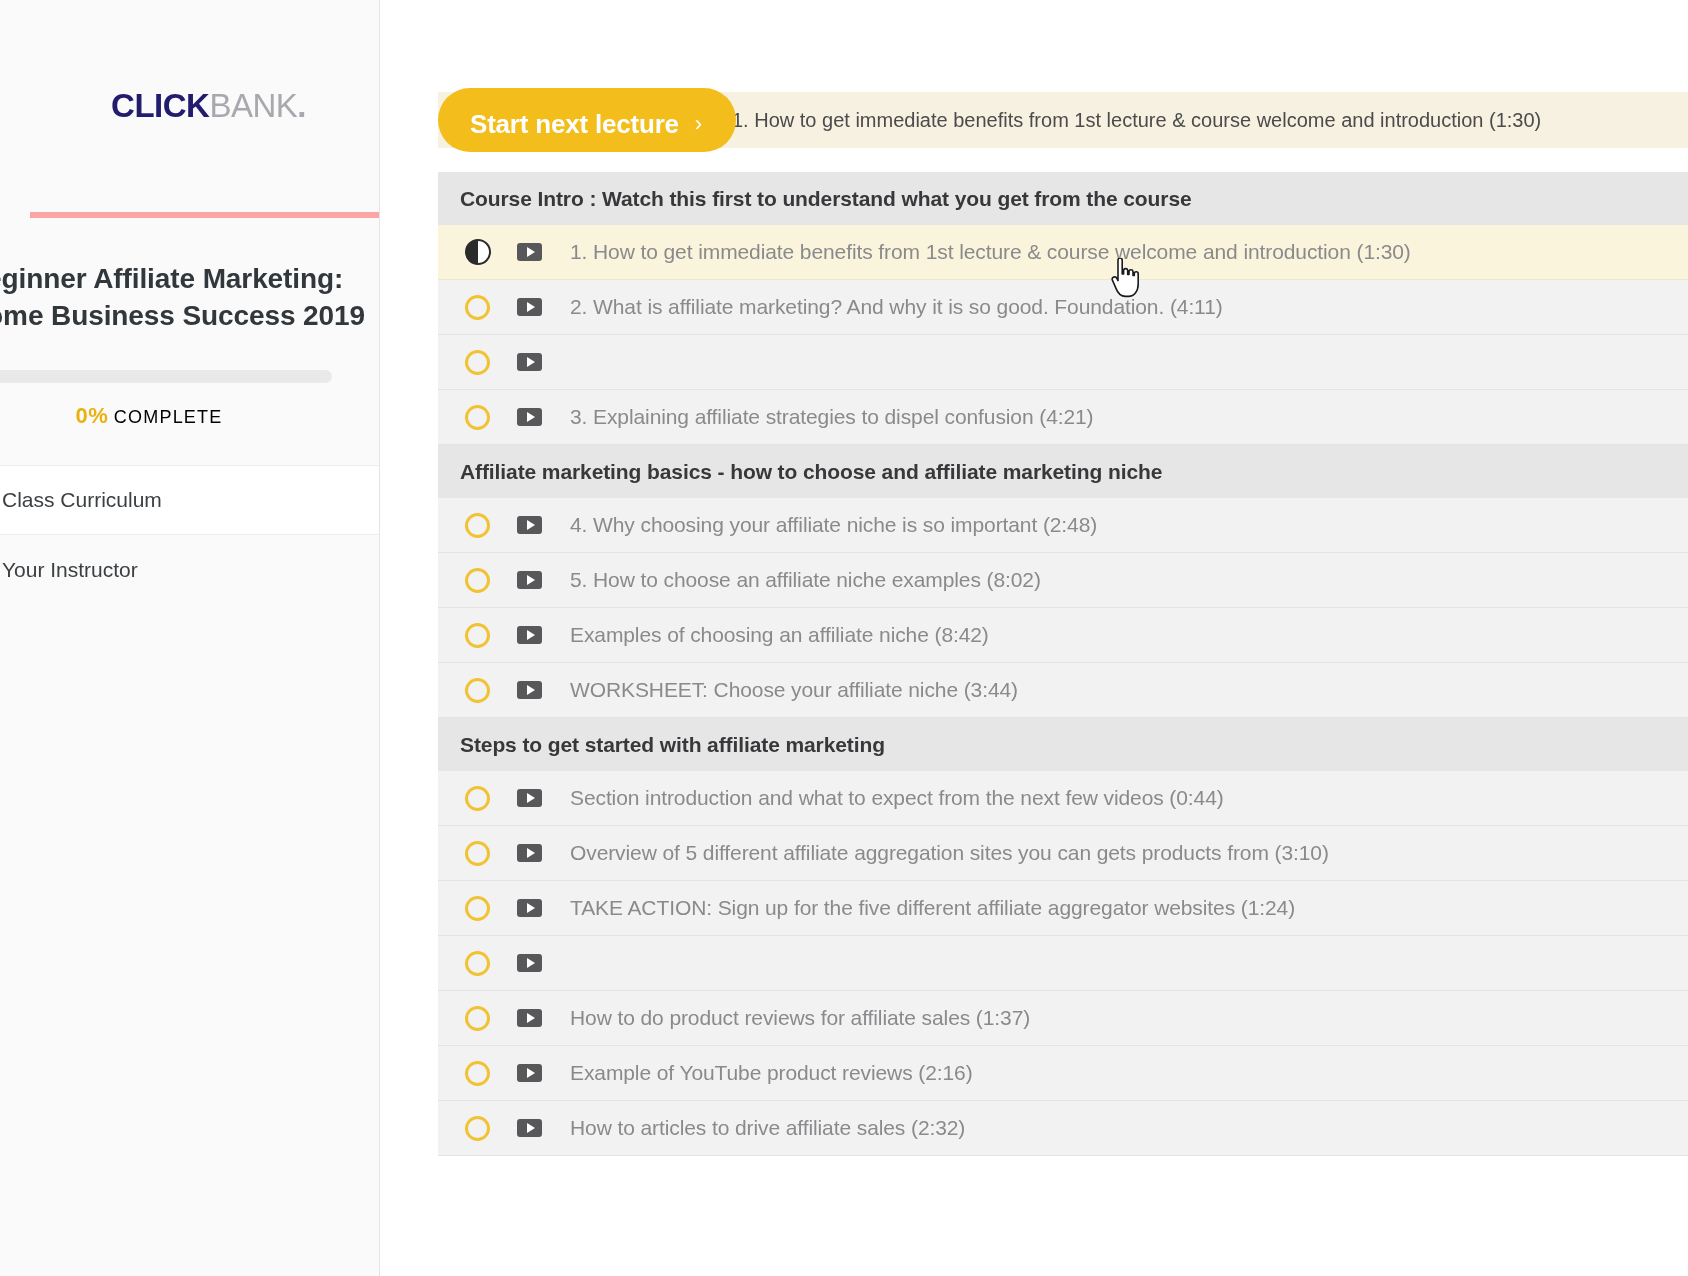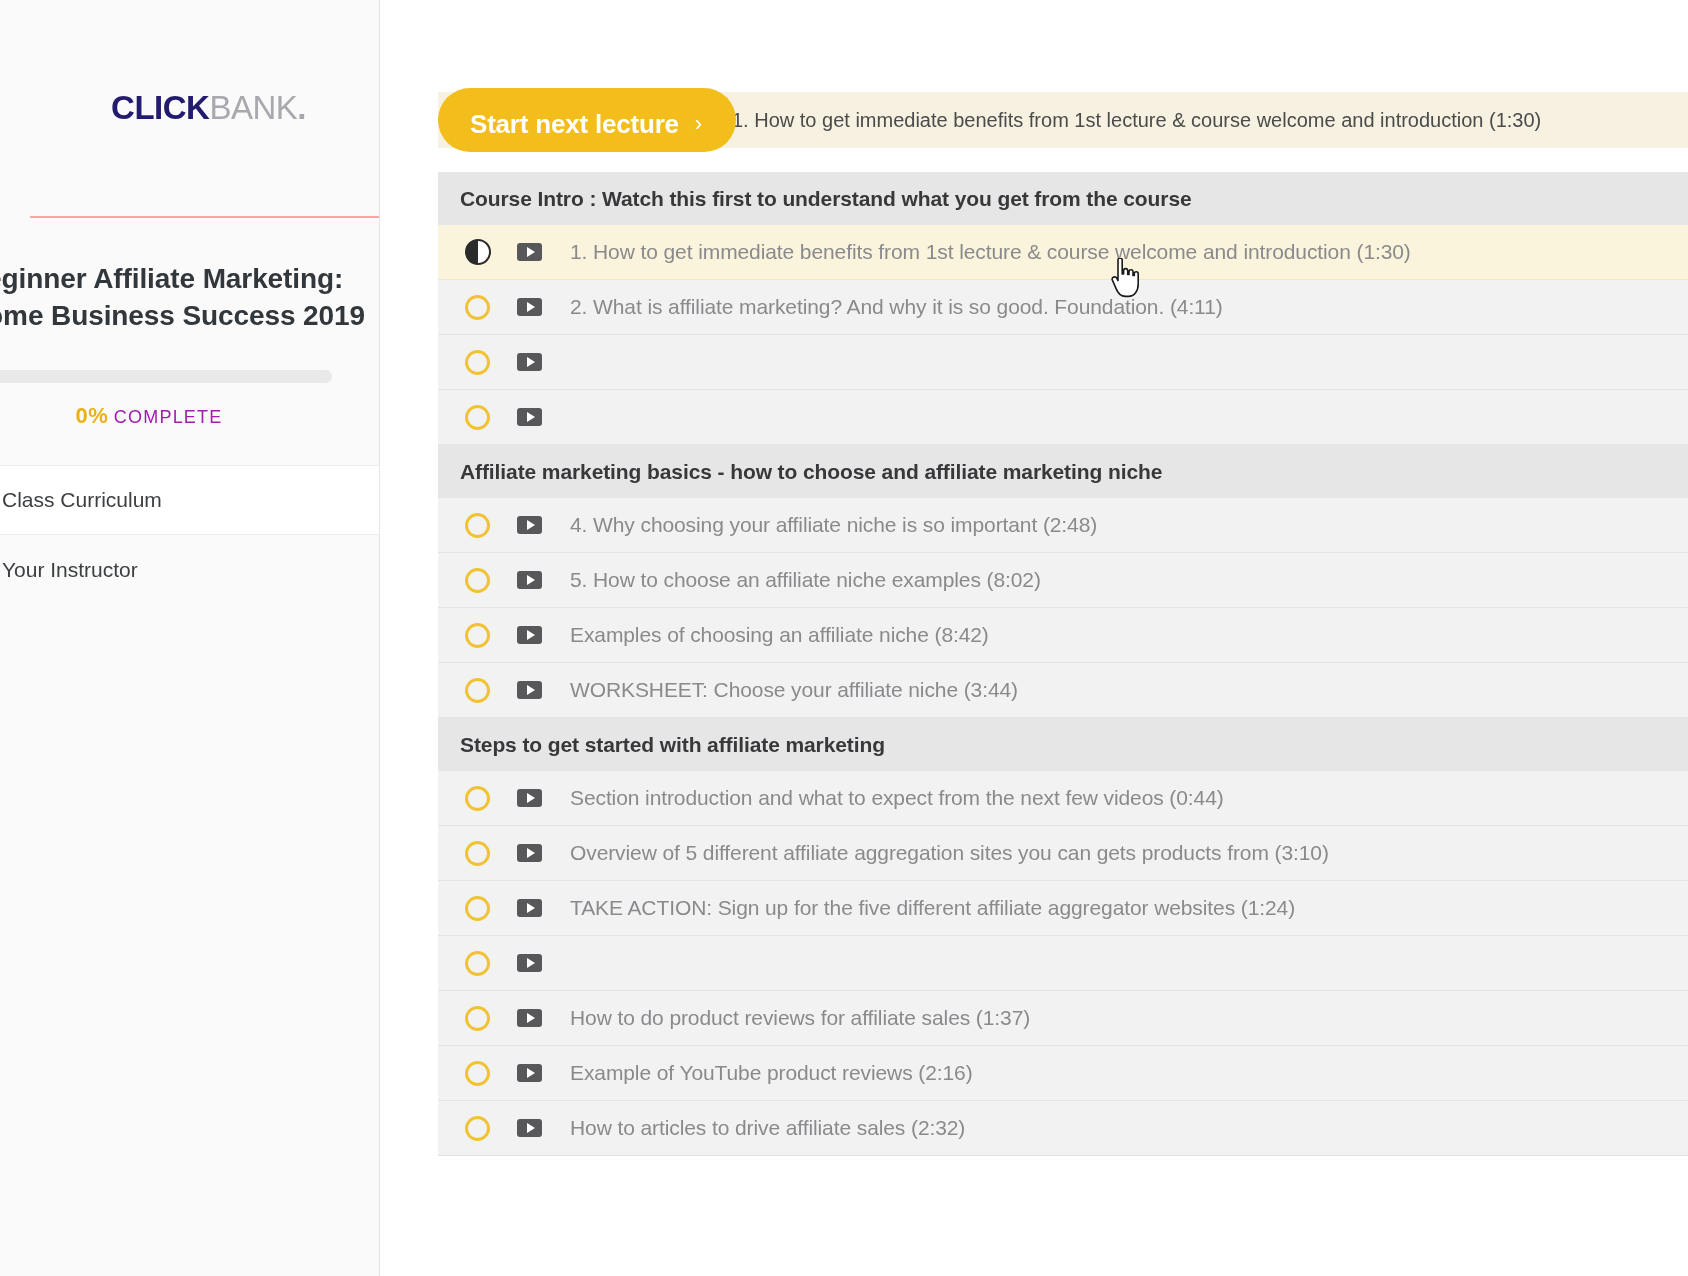--- a/index.html
+++ b/index.html
@@ -28,21 +28,21 @@
     background: #fafafa;
     border-right: 1px solid #e4e4e4;
     overflow: hidden;
   }
   .sidebar-logo-wrap {
     height: 218px;
     display: flex;
     align-items: center;
     justify-content: center;
     background: #fafafa;
-    border-bottom: 2px solid #fca5a5;
+    border-bottom: 6px solid #fca5a5;
     margin-left: 30px;
   }
   .logo {
     font-size: 33px;
     letter-spacing: -0.5px;
     font-weight: 400;
     white-space: nowrap;
     position: relative;
     left: 4px;
   }
@@ -76,21 +76,21 @@
   }
   .progress-label {
     margin-top: 20px;
     margin-left: -34px;
     width: 366px;
     text-align: center;
     font-size: 19px;
     letter-spacing: 0.4px;
   }
   .progress-label .pct { color: #e9b211; font-weight: 700; font-size: 22px; }
-  .progress-label .complete-word { color: #a21caf; font-weight: 400; font-size: 18px; letter-spacing: 1.2px; text-align: right; }
+  .progress-label .complete-word { color: #000000; font-weight: 400; font-size: 18px; letter-spacing: 1.2px; text-align: right; }
 
   .nav-list { margin-top: 36px; }
   .nav-item {
     height: 70px;
     display: flex;
     align-items: center;
     padding-left: 4px;
     font-size: 21px;
     color: #3c4043;
     cursor: pointer;
@@ -336,20 +336,21 @@
           </div>
           <div class="lecture-row">
             <div class="status-cell">
               <div class="circle-empty"></div>
             </div>
             <div class="type-cell">
               <div class="video-icon">
                 <div class="tri"></div>
               </div>
             </div>
+            <div class="lecture-title">3. Explaining affiliate strategies to dispel confusion (4:21)</div>
           </div>
         </div>
         <div class="section">
           <div class="section-header">Affiliate marketing basics - how to choose and affiliate marketing niche</div>
           <div class="lecture-row">
             <div class="status-cell">
               <div class="circle-empty"></div>
             </div>
             <div class="type-cell">
               <div class="video-icon">

